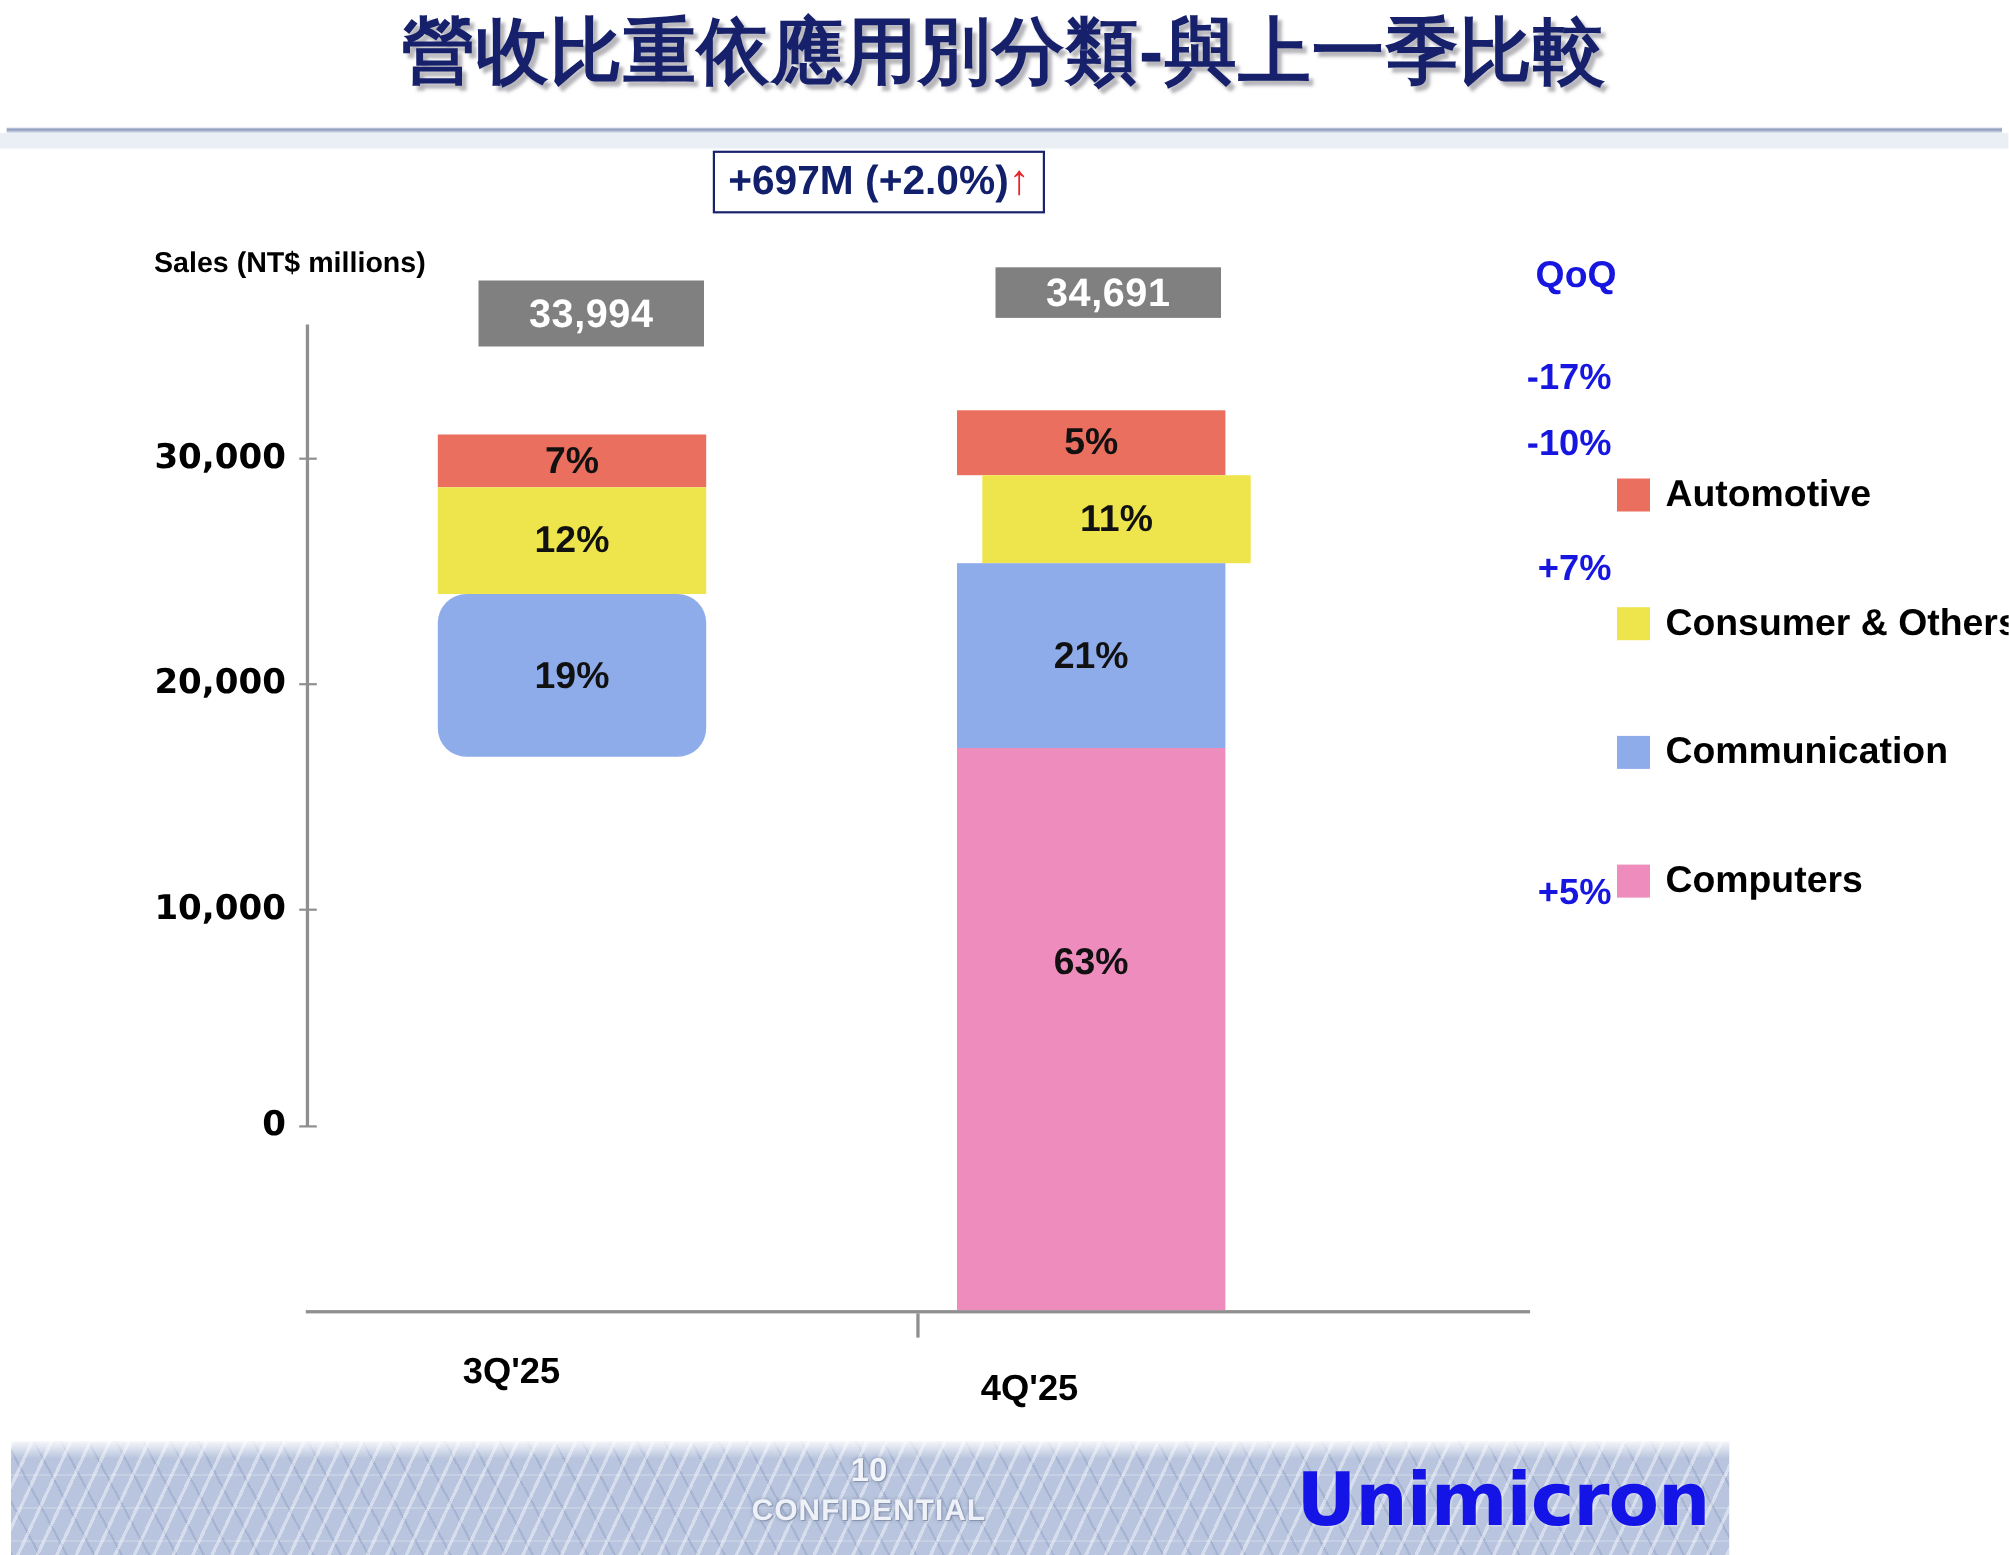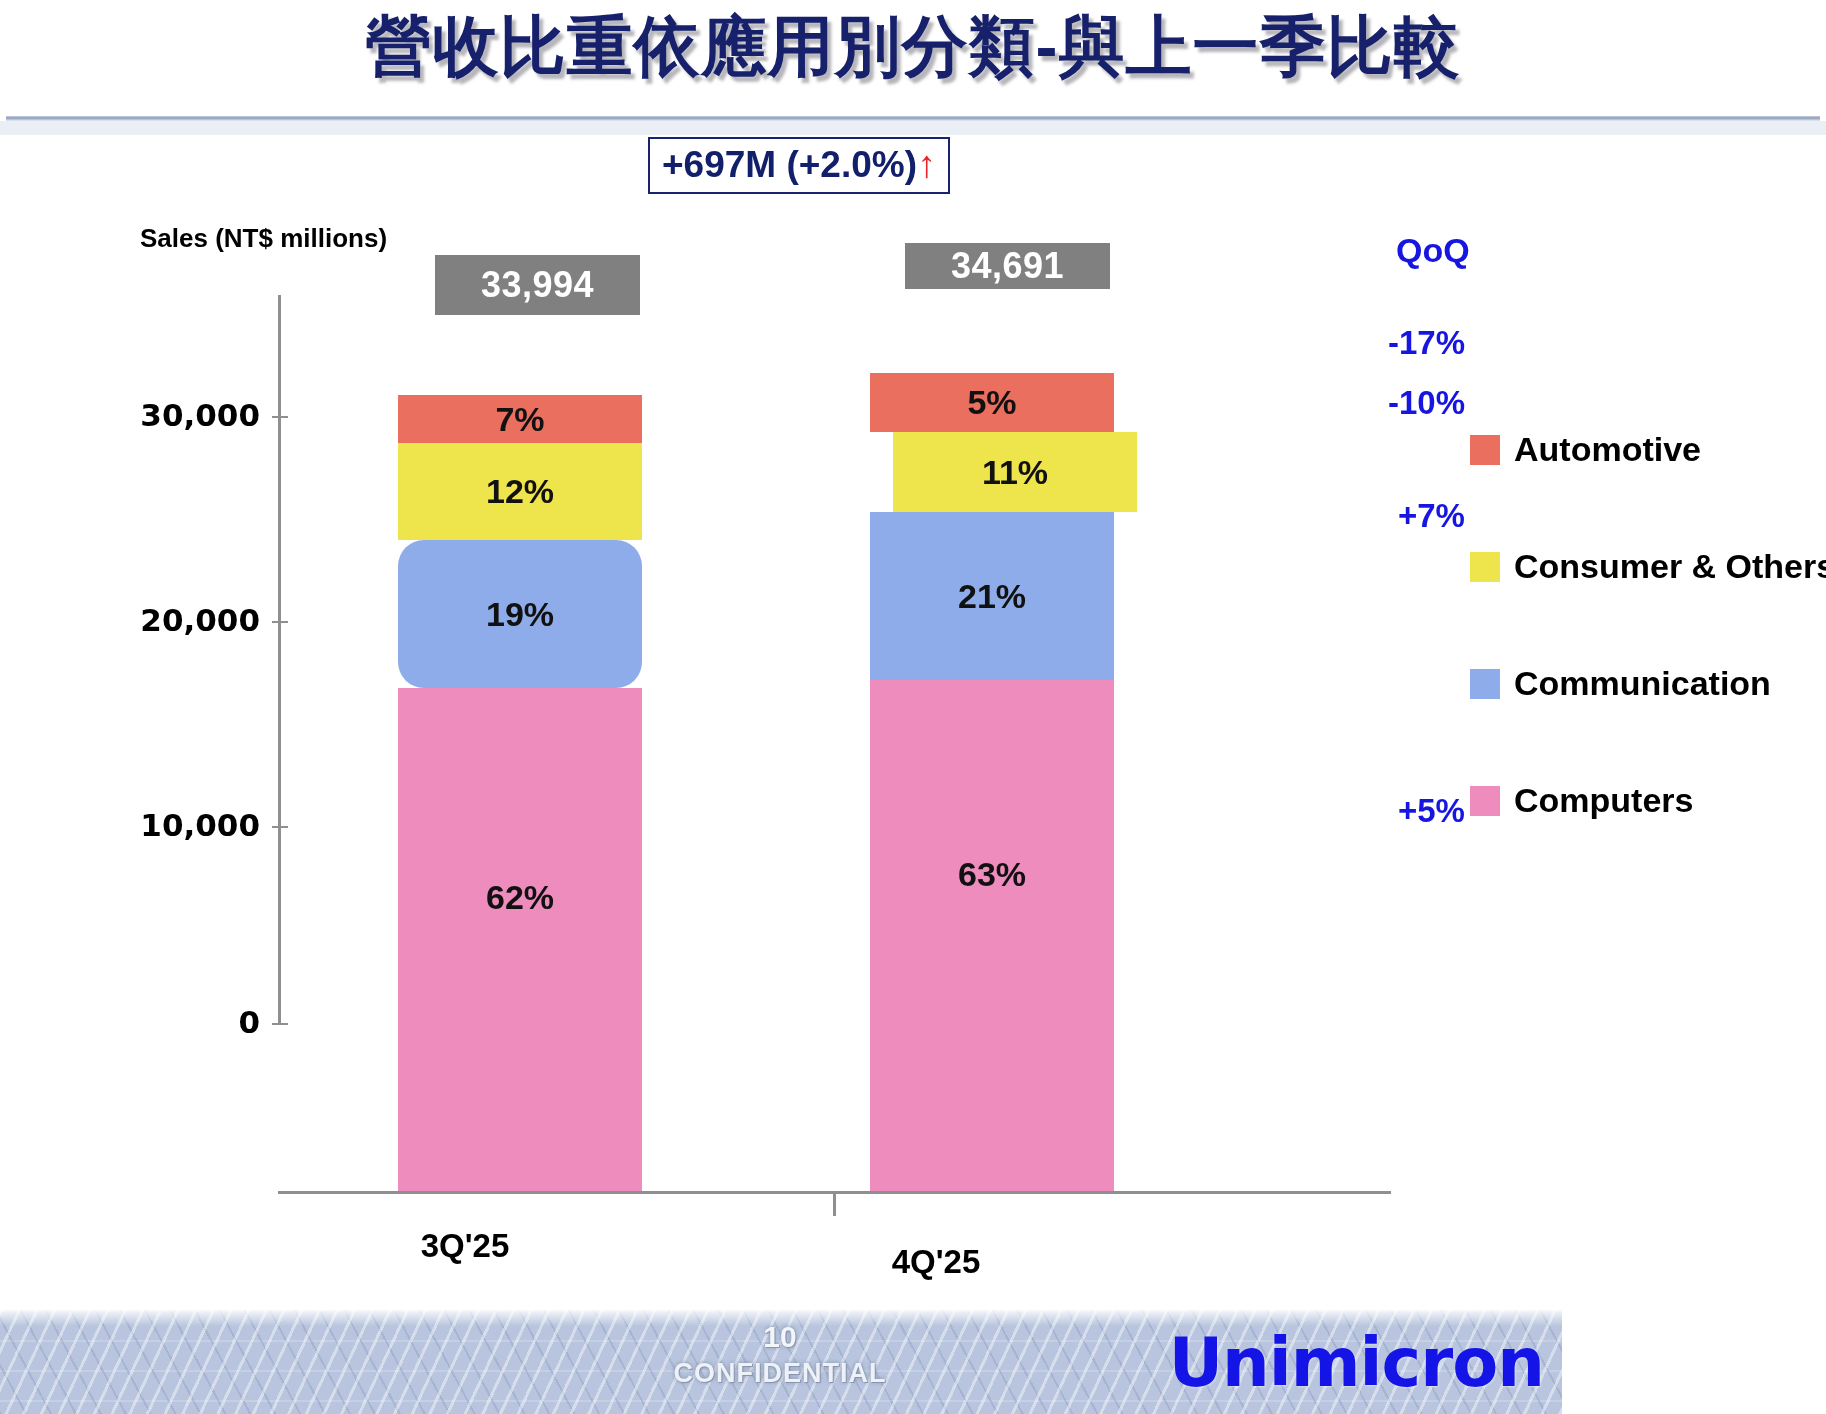--- a/index.html
+++ b/index.html
@@ -113,21 +113,21 @@
     position:absolute; left:0; display:flex; align-items:center;
   }
   .legend-swatch { width:30px; height:30px; flex:0 0 30px; }
   .legend-label {
     margin-left:14px; font-size:34px; font-weight:bold; color:#000;
     white-space:nowrap;
   }
 
   
   #footer {
-    position:absolute; left:0; bottom:0; width:1562px; height:104px;
+    position:absolute; left:10px; bottom:0; width:1562px; height:104px;
     background:#b9c5de;
     overflow:hidden;
   }
   #footer-circuit {
     position:absolute; inset:0;
     background-image:
       repeating-linear-gradient(115deg, rgba(255,255,255,.42) 0 3px, rgba(255,255,255,0) 3px 16px),
       repeating-linear-gradient(62deg, rgba(138,155,190,.40) 0 2px, rgba(255,255,255,0) 2px 22px),
       repeating-linear-gradient(180deg, rgba(255,255,255,.18) 0 2px, rgba(255,255,255,0) 2px 30px);
   }
@@ -191,23 +191,20 @@
 
   <div class="bar" style="left:398px; top:200px; width:244px; height:796px;">
     <div class="seg" style="top:0px; height:48px; background:#ea6f5f;">
       <span>7%</span>
     </div>
     <div class="seg" style="top:48px; height:97px; background:#eee54c;">
       <span>12%</span>
     </div>
     <div class="seg" style="top:145px; height:148px; background:#8facea;border-radius:26px;">
       <span>19%</span>
-    </div>
-    <div class="seg" style="top:293px; height:503px; background:#ee8cbe; align-items:flex-start; padding-top:190px;">
-      <span>62%</span>
     </div>
   </div>
 
   <div class="total-box" style="left:905px; top:48px; width:205px; height:46px;">
     <span>34,691</span>
   </div>
 
   <div class="bar" style="left:870px; top:178px; width:244px; height:818px;">
     <div class="seg" style="top:0px; height:59px; background:#ea6f5f;">
       <span>5%</span>

